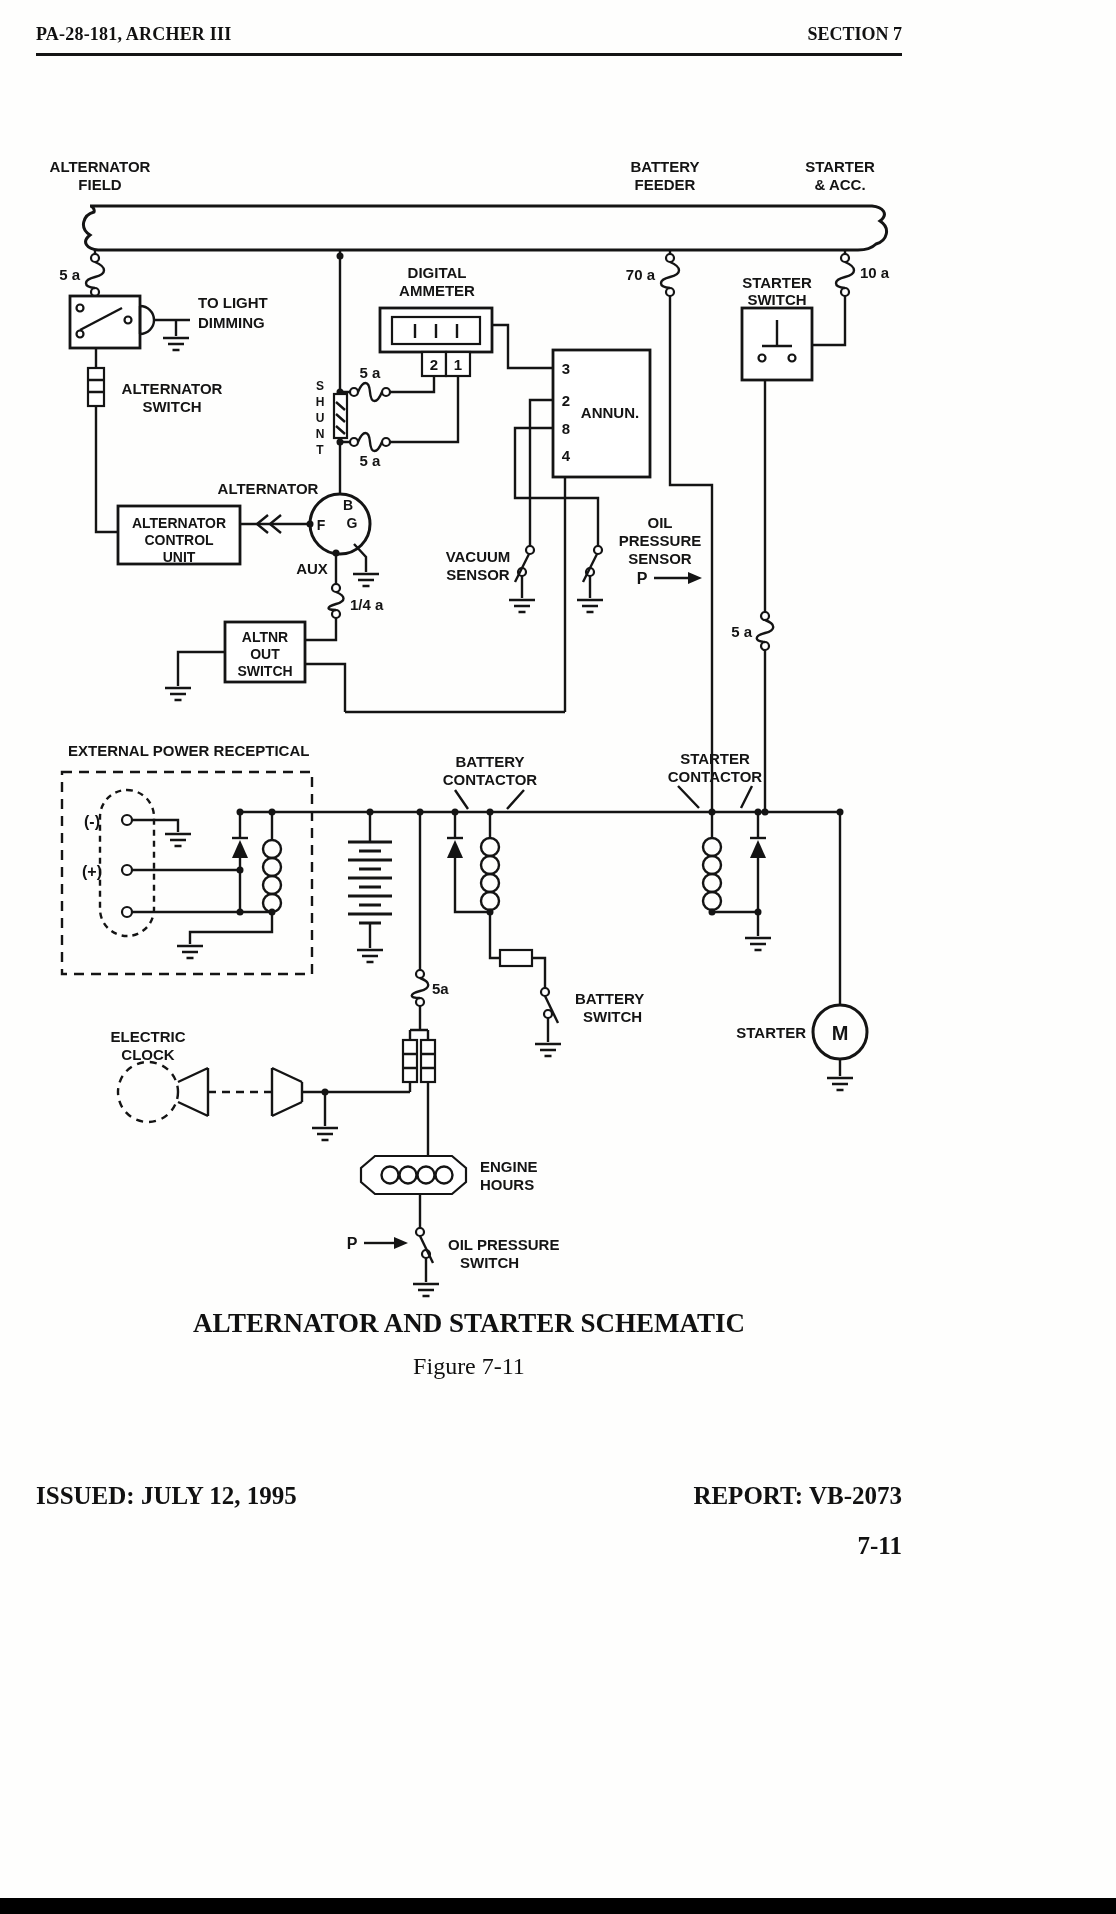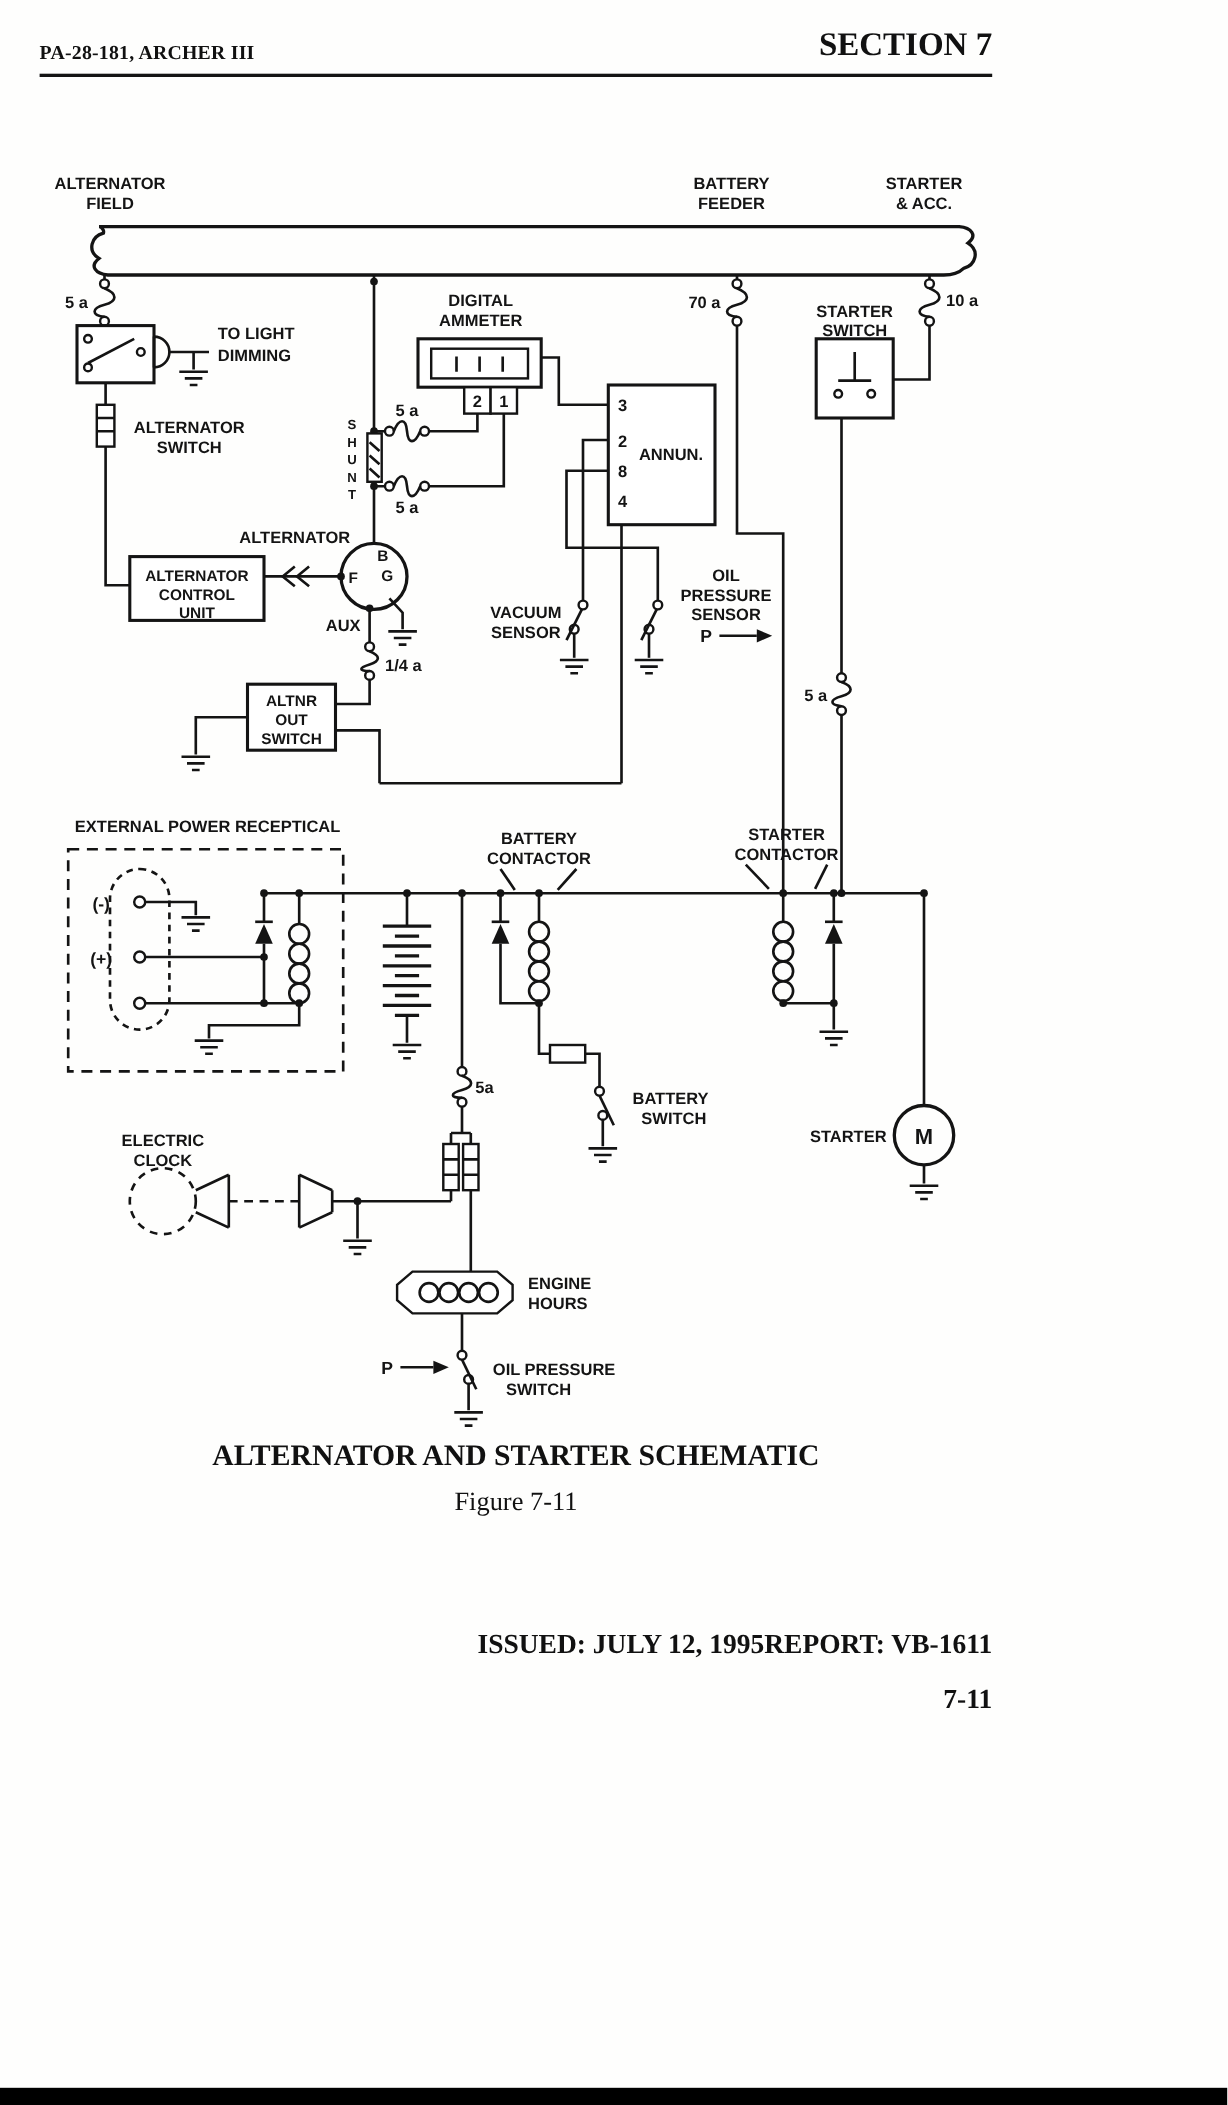--- a/index.html
+++ b/index.html
@@ -1,25 +1,25 @@
 <!DOCTYPE html>
 <html><head>
 <meta charset="utf-8">
 <style>
   html,body{margin:0;padding:0;background:#ffffff;}
   .page{position:relative;width:1116px;height:1914px;background:#fefefdf5;background:#fefefd;overflow:hidden;
         font-family:"Liberation Serif",serif;color:#111;}
   .header{position:absolute;top:24px;left:36px;width:866px;display:flex;justify-content:space-between;
           align-items:flex-end;border-bottom:3px solid #141414;padding-bottom:8px;}
   .header .doc-title{font-size:18px;font-weight:700;letter-spacing:.2px;}
-  .header .sec{ text-align:right;font-weight:700;font-size:30px;line-height:1.15;}
+  .header .sec{ text-align:right;font-weight:700;font-size:18px;line-height:1.15;}
   .fig-title{position:absolute;top:1308px;left:36px;width:866px;text-align:center;}
   .fig-title .main{font-size:27px;font-weight:700;}
   .fig-title .cap{font-size:24px;margin-top:14px;}
-  .footer{position:absolute;top:1482px;left:36px;width:866px;display:flex;justify-content:flex-end;
+  .footer{position:absolute;top:1482px;left:36px;width:866px;display:flex;justify-content:space-between;
           font-size:25px;font-weight:700;}
   .pageno{position:absolute;top:1532px;left:36px;width:866px;text-align:right;font-size:25px;font-weight:700;}
   .bottombar{position:absolute;left:0;right:0;bottom:0;height:16px;background:#000;}
   svg.diagram{position:absolute;left:0;top:0;}
   
   .w{fill:none;stroke:#141414;stroke-width:2.4;}
   .w3{fill:none;stroke:#141414;stroke-width:3;}
   .bx{fill:#fff;stroke:#141414;stroke-width:2.8;}
   .bx2{fill:#fff;stroke:#141414;stroke-width:2.2;}
   .oc{fill:#fff;stroke:#141414;stroke-width:2.2;}
@@ -366,18 +366,18 @@
       M413,1284 h26 M418,1290 h16 M422.5,1296 h7"></path>
   </svg>
 
   <div class="fig-title">
     <div class="main">ALTERNATOR AND STARTER SCHEMATIC</div>
     <div class="cap">Figure 7-11</div>
   </div>
 
   <div class="footer">
     <div>ISSUED: JULY 12, 1995</div>
-    <div>REPORT: VB-1611</div>
+    <div>REPORT: VB-2073</div>
   </div>
   <div class="pageno">7-11</div>
 
   <div class="bottombar"></div>
 </div>
 
 </body></html>

